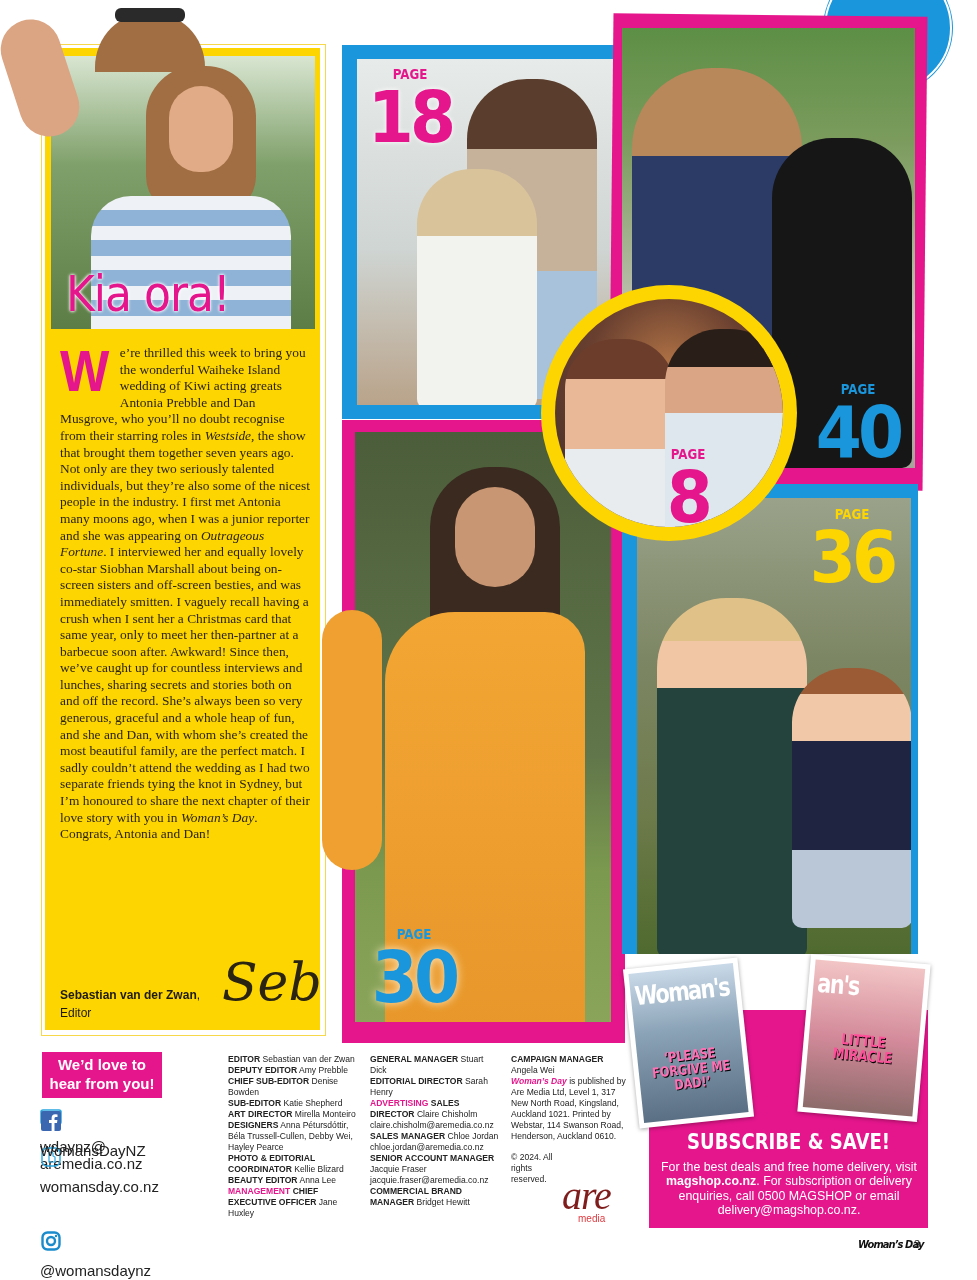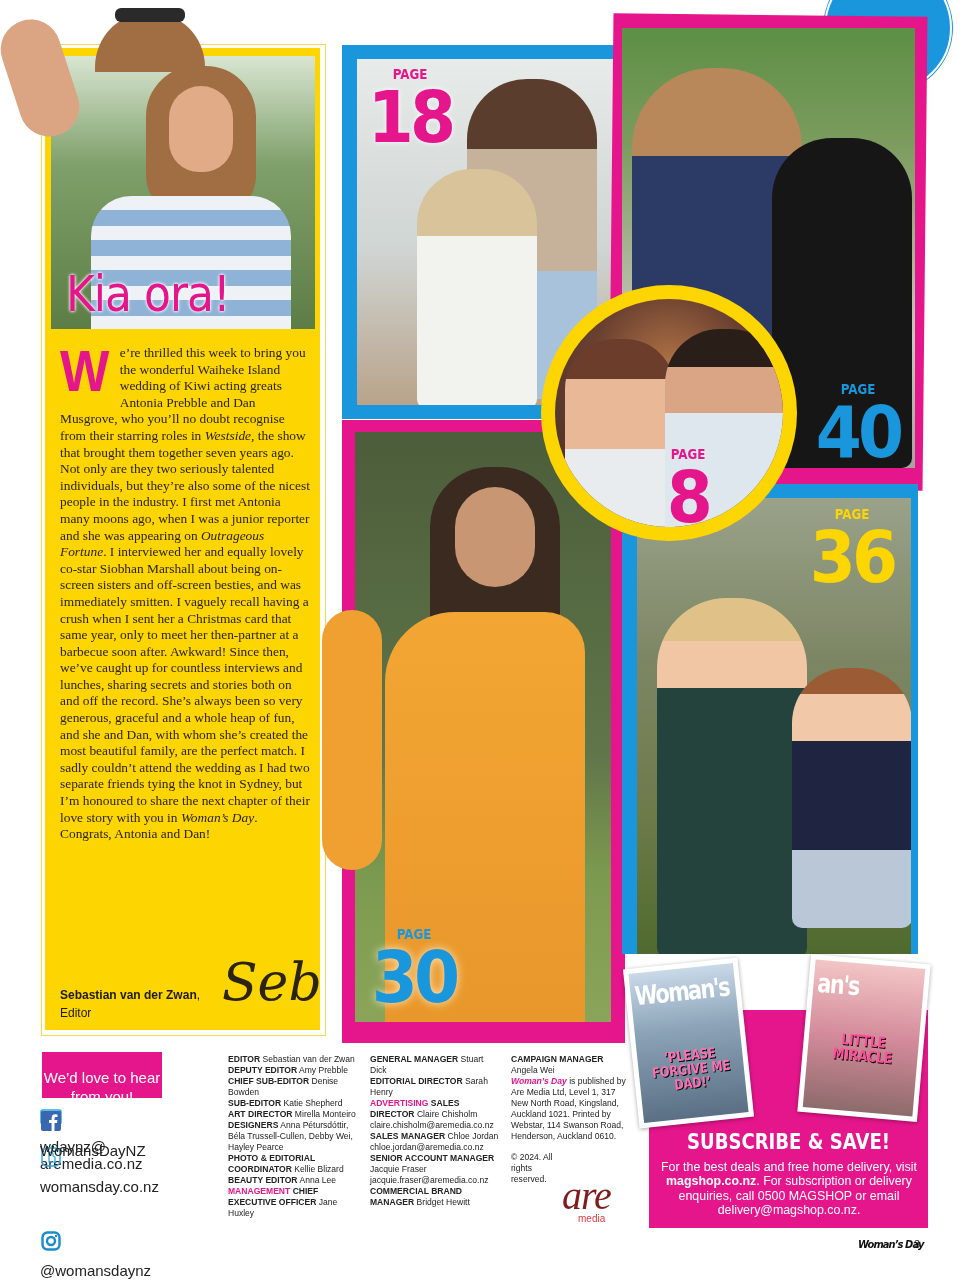--- a/index.html
+++ b/index.html
@@ -97,21 +97,21 @@
   .cover-head { position:absolute; left:0; right:0; font-family:"DejaVu Sans", sans-serif; font-weight:700; text-align:center; line-height:1; text-shadow:1px 1px 0 #000; }
   .cover-c .cover-head { top:80px; font-size:15px; color:#ffe400; transform:scaleX(0.8); }
   .cover-l .cover-head { top:80px; font-size:14px; color:#ff6fb4; transform:scaleX(0.8); }
   .cover-r .cover-head { top:70px; font-size:15px; color:#ff4f9a; transform:scaleX(0.8); }
 
   .sub-title { left:649px; top:1130px; width:279px; text-align:center; font-family:"DejaVu Sans", sans-serif; font-weight:700; font-size:21px; color:#fff; transform:scaleX(0.86); }
   .sub-text { left:655px; top:1160px; width:268px; text-align:center; font-size:12.4px; line-height:14.4px; color:#fff; }
   .sub-text b { font-weight:700; }
 
   
-  .hear-box { left:42px; top:1052px; width:120px; height:46px; background:#e5168c; color:#fff; font-weight:400; text-align:center; font-size:15px; line-height:19px; padding-top:16px; box-sizing:border-box; }
+  .hear-box { left:42px; top:1052px; width:120px; height:46px; background:#e5168c; color:#fff; font-weight:700; text-align:center; font-size:15px; line-height:19px; padding-top:3px; box-sizing:border-box; }
   .contact { position:absolute; left:40px; display:flex; align-items:flex-start; gap:10px;flex-direction:column; }
   .contact .ico { width:22px; height:20px; flex:0 0 22px; display:flex; align-items:center; justify-content:center; }
   .contact .txt { font-size:15px; line-height:17px; color:#222; letter-spacing:0; }
 
   
   .credits { position:absolute; top:1054px; font-size:9.3px; line-height:11px; color:#222; width:142px; transform:scaleX(0.92); transform-origin:left; }
   .credits b { font-weight:700; }
   .credits .pink { color:#e5168c; font-weight:700; }
   .credits .pinki { color:#e5168c; font-weight:700; font-style:italic; }
   .credits p { margin:0; }

